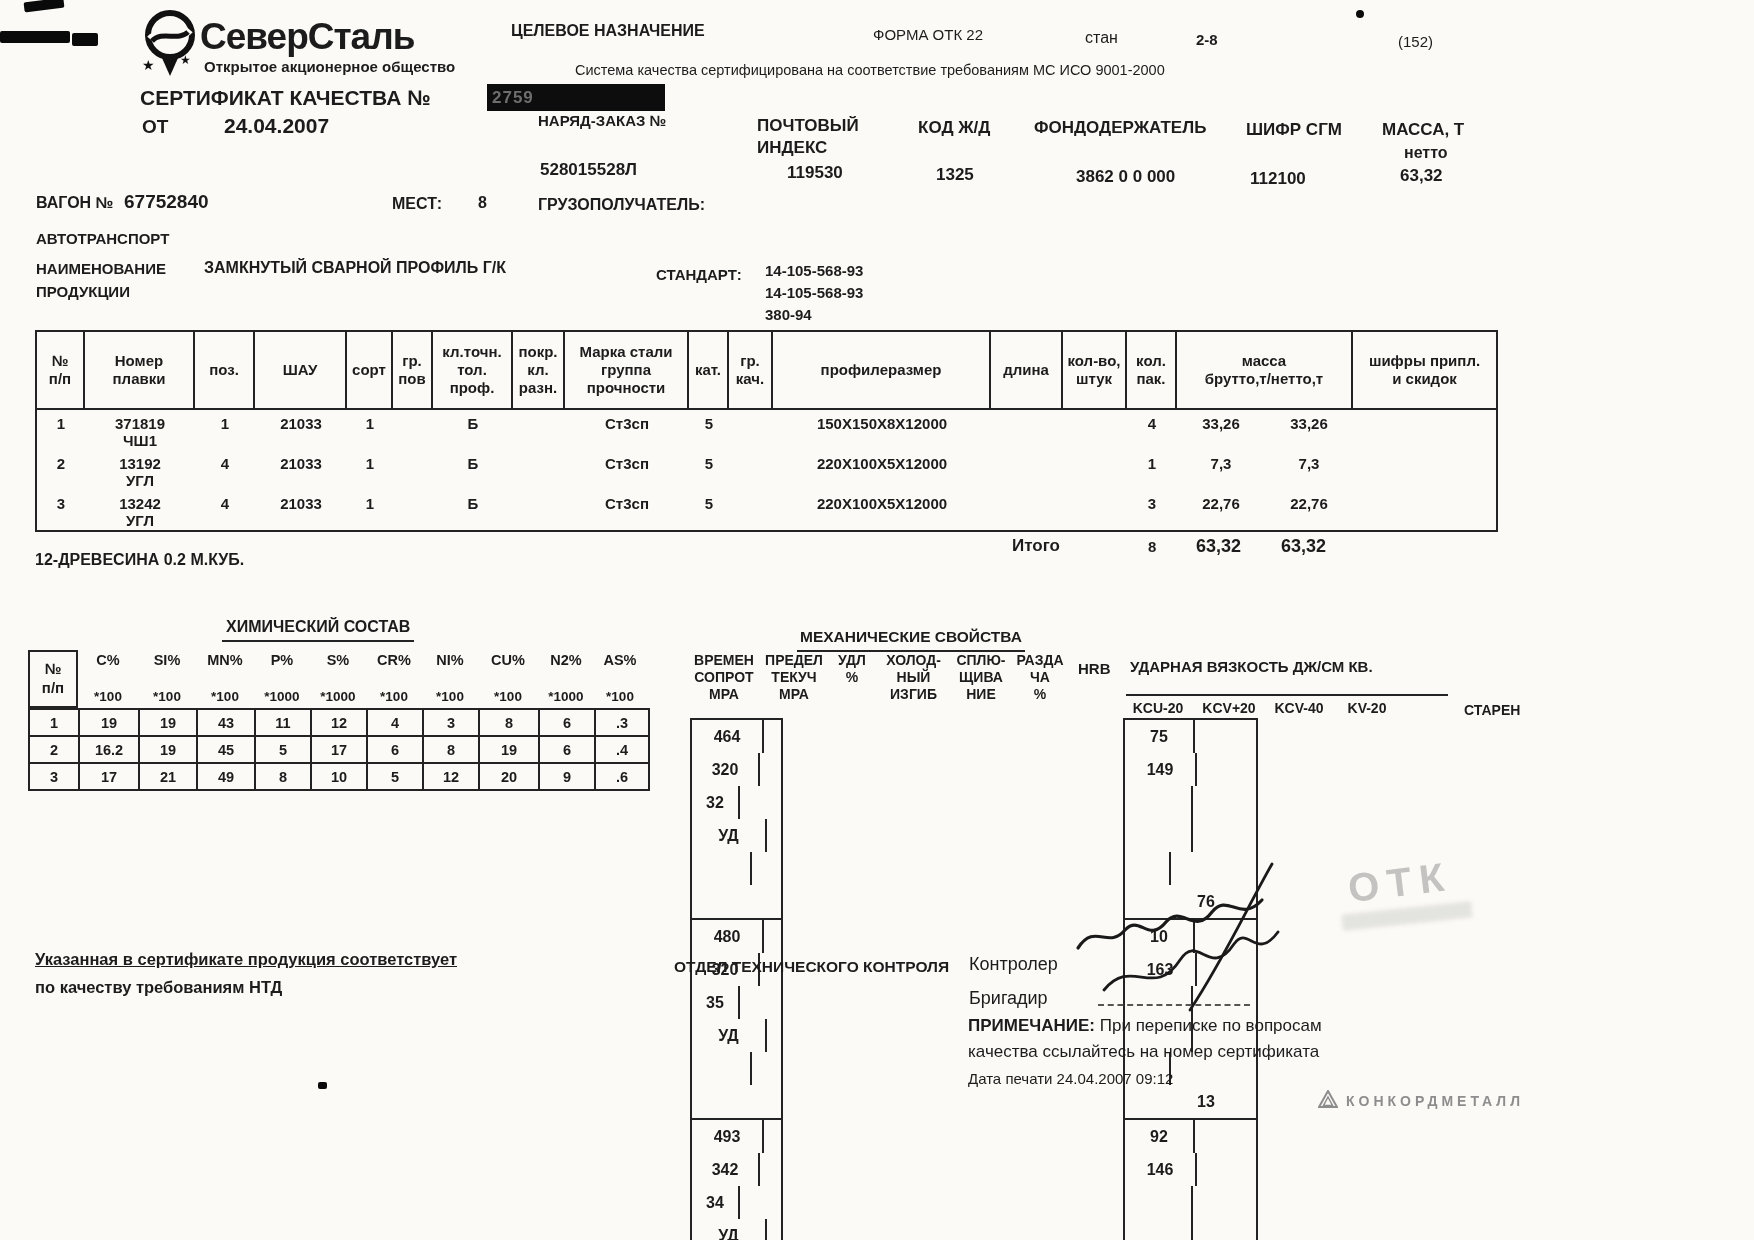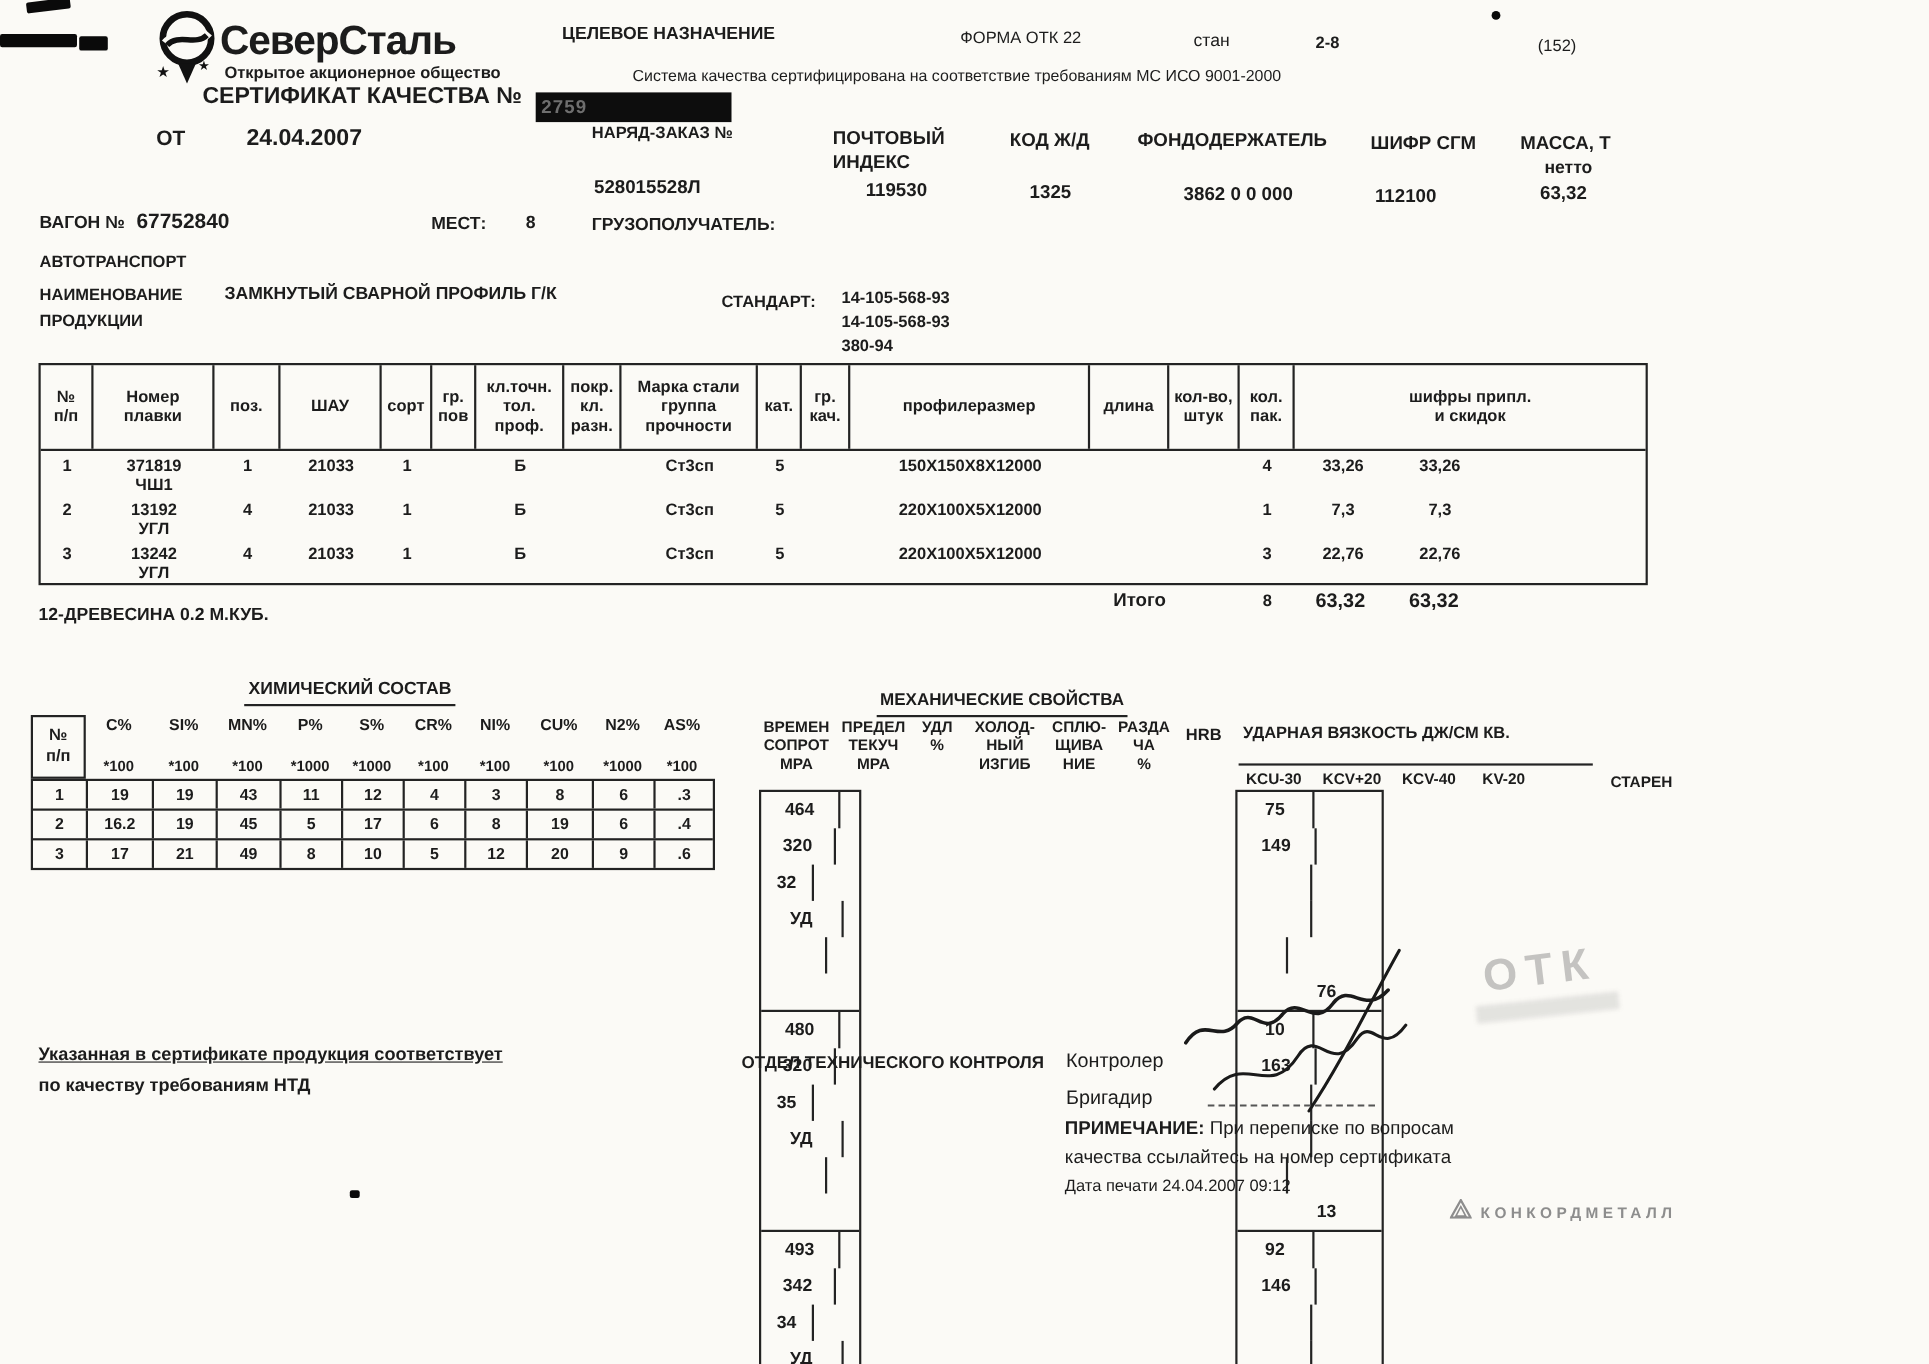--- a/index.html
+++ b/index.html
@@ -94,21 +94,21 @@
       <circle cx="30" cy="27" r="22" fill="none" stroke="#111" stroke-width="6"></circle>
       <path d="M10,31 C20,18 38,36 50,22" fill="none" stroke="#fbfaf6" stroke-width="7"></path>
       <path d="M12,33 C22,22 38,34 48,24" fill="none" stroke="#111" stroke-width="5"></path>
       <polygon points="22,50 38,50 30,68" fill="#111"></polygon>
       <text x="2" y="62" font-size="14" fill="#111">★</text>
       <text x="40" y="56" font-size="12" fill="#111">★</text>
     </svg>
   </span>
   <div class="abs b" style="left:200px;top:16px;font-size:37px;letter-spacing:-1px;">СеверСталь</div>
   <div class="abs b" style="left:204px;top:58px;font-size:15px;">Открытое  акционерное  общество</div>
-  <div class="abs b" style="left:140px;top:76px;font-size:21px;margin-left:44px;">СЕРТИФИКАТ КАЧЕСТВА №</div>
+  <div class="abs b" style="left:140px;top:86px;font-size:21px;">СЕРТИФИКАТ КАЧЕСТВА №</div>
   <div class="abs b" style="left:142px;top:116px;font-size:19px;">ОТ</div>
   <div class="abs b" style="left:224px;top:114px;font-size:21px;">24.04.2007</div>
 
   <div class="abs b" style="left:511px;top:22px;font-size:16px;">ЦЕЛЕВОЕ НАЗНАЧЕНИЕ</div>
   <div class="abs" style="left:873px;top:26px;font-size:15px;">ФОРМА ОТК 22</div>
   <div class="abs" style="left:1085px;top:29px;font-size:16px;">стан</div>
   <div class="abs b" style="left:1196px;top:31px;font-size:15px;">2-8</div>
   <div class="abs" style="left:1398px;top:33px;font-size:15px;">(152)</div>
   <div class="abs" style="left:575px;top:62px;font-size:14.5px;">Система качества сертифицирована на соответствие требованиям МС ИСО 9001-2000</div>
 
@@ -168,20 +168,22 @@
 прочности</div>
       <div class="mhc w40">кат.</div>
       <div class="mhc w44">гр.
 кач.</div>
       <div class="mhc w218">профилеразмер</div>
       <div class="mhc w72">длина</div>
       <div class="mhc w64">кол-во,
 штук</div>
       <div class="mhc w50">кол.
 пак.</div>
+      <div class="mhc w176">масса
+брутто,т/нетто,т</div>
       <div class="mhc w143">шифры припл.
 и скидок</div>
     </div>
     <div class="mrow">
       <div class="mcell w48">1</div>
       <div class="mcell w110">371819
 ЧШ1</div>
       <div class="mcell w60">1</div>
       <div class="mcell w92">21033</div>
       <div class="mcell w46">1</div>
@@ -353,21 +355,21 @@
 ЩИВА
 НИЕ</div>
     <div class="mhh y58">РАЗДА
 ЧА
 %</div>
   </div>
   <div class="hrb">HRB</div>
   <div class="impact-title">УДАРНАЯ ВЯЗКОСТЬ ДЖ/СМ КВ.</div>
   <div class="impact-rule"></div>
   <div class="impact-heads">
-    <div class="cell y70">KCU-30</div>
+    <div class="cell y70">KCU-20</div>
     <div class="cell y72">KCV+20</div>
     <div class="cell y68">KCV-40</div>
     <div class="cell y68">KV-20</div>
   </div>
   <div class="staren">СТАРЕН</div>
 
   <div class="mgrid" style="left:690px;top:718px;">
     <div class="mgrow">
       <div class="mgc y72">464</div>
       <div class="mgc y68">320</div>

